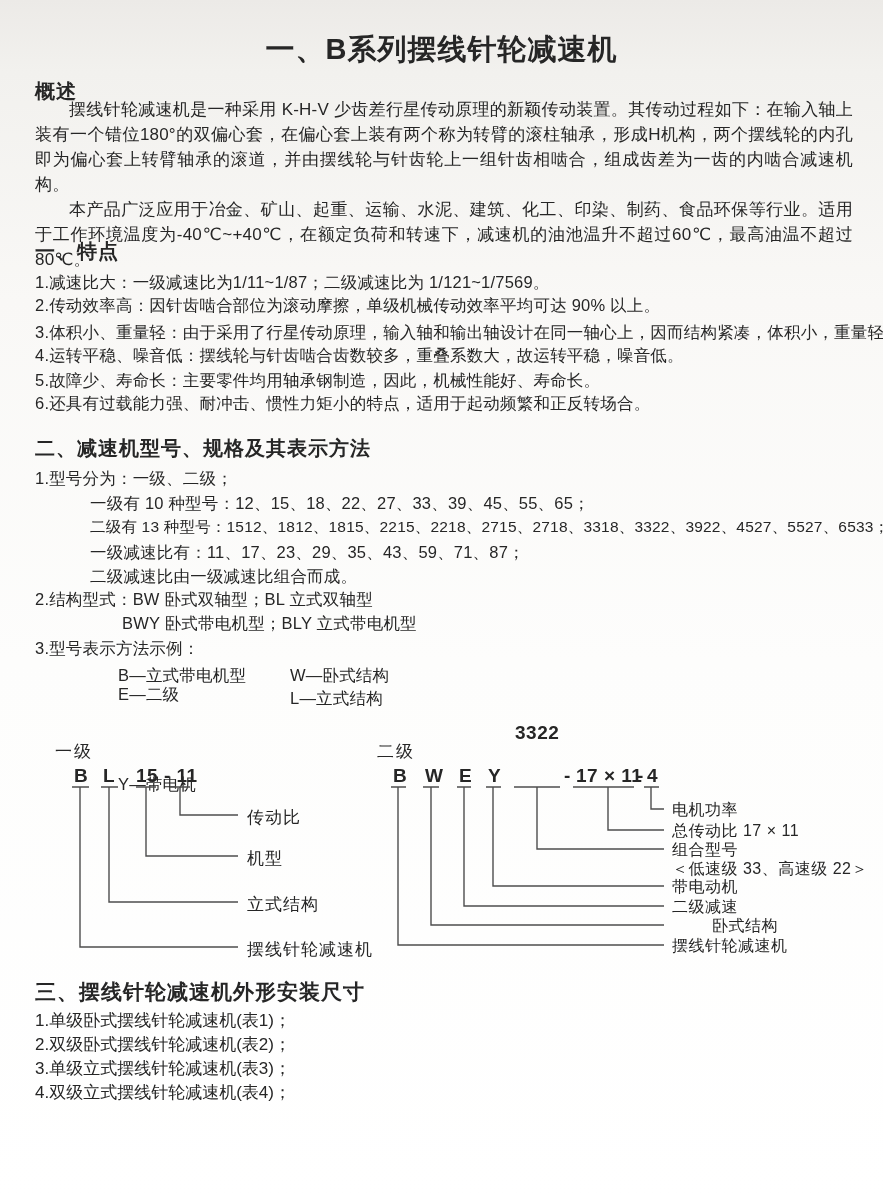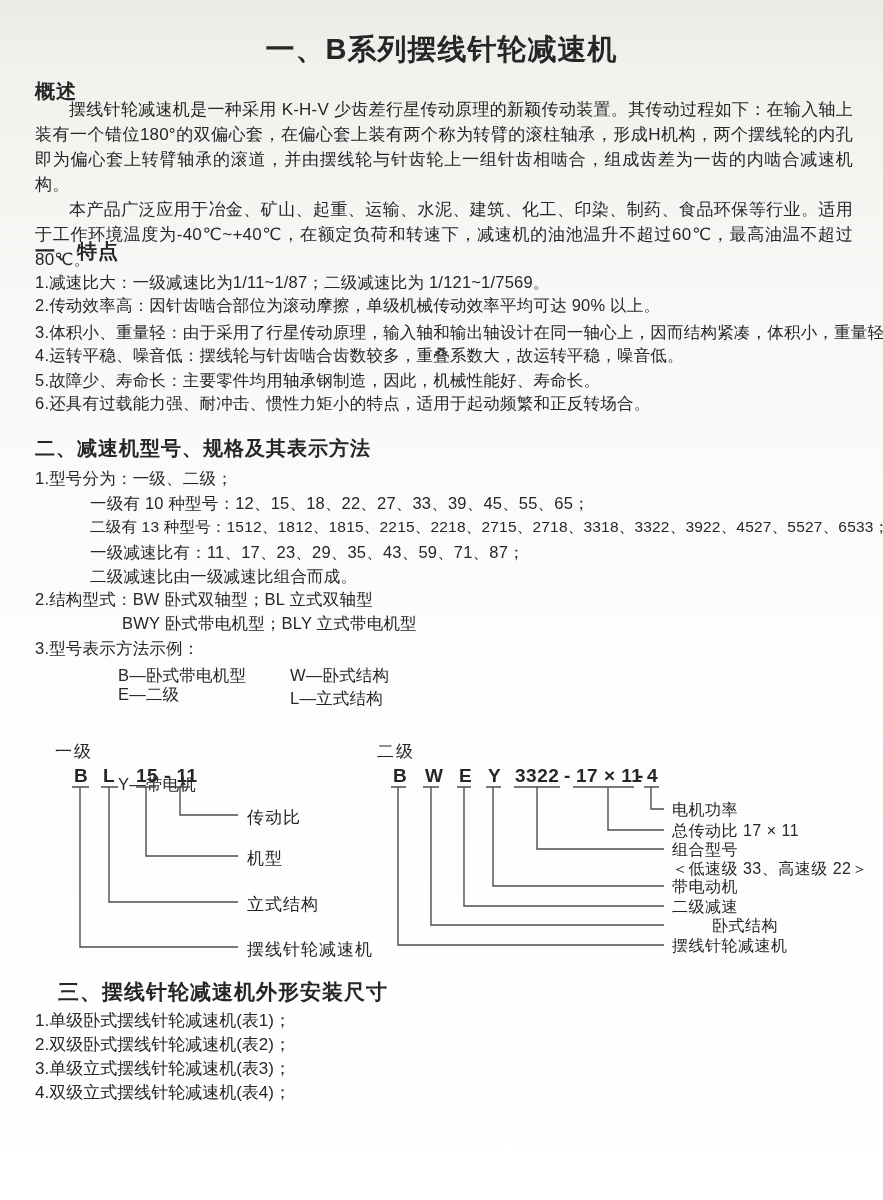--- a/index.html
+++ b/index.html
@@ -7,21 +7,21 @@
     position:relative;
     width:883px;height:1200px;
     background:linear-gradient(180deg,#eceae7 0%,#f2f1ee 6%,#f9f8f6 25%,#fdfdfc 55%,#ffffff 100%);
     font-family:"Liberation Sans","DejaVu Sans",sans-serif;
     color:#262626;
     overflow:hidden;
   }
   .abs{position:absolute;white-space:nowrap;}
   .title{width:100%;text-align:center;font-size:29px;font-weight:700;letter-spacing:1px;}
   .h2{font-size:20px;font-weight:700;letter-spacing:1px;}
-  .h3{font-size:21px;font-weight:700;letter-spacing:1px;margin-left:23px;}
+  .h3{font-size:21px;font-weight:700;letter-spacing:1px;}
   .body-box{position:absolute;left:35px;top:97px;width:818px;}
   .body-box p{margin:0;font-size:17px;line-height:25px;text-align:justify;text-indent:2em;letter-spacing:0.2px;}
   .line{font-size:16.5px;letter-spacing:0.2px;}
   .code{font-size:19px;font-weight:600;letter-spacing:0.5px;}
   .dlabel{font-size:17px;letter-spacing:1px;}
   .dlabel2{font-size:16px;letter-spacing:0.5px;}
   .stage{font-size:17px;letter-spacing:2px;text-align:center;}
   svg{position:absolute;left:0;top:740px;}
 </style>
 </head>
@@ -48,38 +48,38 @@
   <div class="abs h2" style="top:435px;left:35px;">二、减速机型号、规格及其表示方法</div>
   <div class="abs line" style="top:468px;left:35px;">1.型号分为：一级、二级；</div>
   <div class="abs line" style="top:493px;left:90px;">一级有 10 种型号：12、15、18、22、27、33、39、45、55、65；</div>
   <div class="abs line" style="top:517px;left:90px;font-size:15.5px;">二级有 13 种型号：1512、1812、1815、2215、2218、2715、2718、3318、3322、3922、4527、5527、6533；</div>
   <div class="abs line" style="top:542px;left:90px;">一级减速比有：11、17、23、29、35、43、59、71、87；</div>
   <div class="abs line" style="top:566px;left:90px;">二级减速比由一级减速比组合而成。</div>
   <div class="abs line" style="top:589px;left:35px;text-align:right;">2.结构型式：BW 卧式双轴型；BL 立式双轴型</div>
   <div class="abs line" style="top:613px;left:122px;">BWY 卧式带电机型；BLY 立式带电机型</div>
   <div class="abs line" style="top:638px;left:35px;">3.型号表示方法示例：</div>
 
-  <div class="abs line" style="top:665px;left:118px;">B—卧式带电机型</div>
+  <div class="abs line" style="top:665px;left:118px;">B—立式带电机型</div>
   <div class="abs line" style="top:665px;left:290px;">W—卧式结构</div>
   <div class="abs line" style="top:684px;left:118px;">E—二级</div>
   <div class="abs line" style="top:688px;left:290px;">L—立式结构</div>
   <div class="abs line" style="top:734px;left:118px;margin-top:40px;">Y—带电机</div>
 
   <div class="abs stage" style="top:740px;left:55px;">一级</div>
   <div class="abs stage" style="top:740px;left:377px;">二级</div>
 
   <div class="abs code" style="top:765px;left:74px;">B</div>
   <div class="abs code" style="top:765px;left:103px;">L</div>
   <div class="abs code" style="top:765px;left:136px;">15 - 11</div>
 
   <div class="abs code" style="top:765px;left:393px;">B</div>
   <div class="abs code" style="top:765px;left:425px;">W</div>
   <div class="abs code" style="top:765px;left:459px;">E</div>
   <div class="abs code" style="top:765px;left:488px;">Y</div>
-  <div class="abs code" style="top:765px;left:515px;">3322</div>
+  <div class="abs code" style="top:722px;left:515px;">3322</div>
   <div class="abs code" style="top:765px;left:564px;">-</div>
   <div class="abs code" style="top:765px;left:576px;">17 × 11</div>
   <div class="abs code" style="top:765px;left:637px;">-</div>
   <div class="abs code" style="top:765px;left:647px;">4</div>
 
   <svg width="883" height="225" viewBox="0 0 883 225">
     <g stroke="#4d4d4d" stroke-width="1.4" fill="none">
       <path d="M72 47 H89 M80 47 V207 H238"></path>
       <path d="M101 47 H118 M109 47 V162 H238"></path>
       <path d="M136 47 H156 M146 47 V116 H238"></path>

